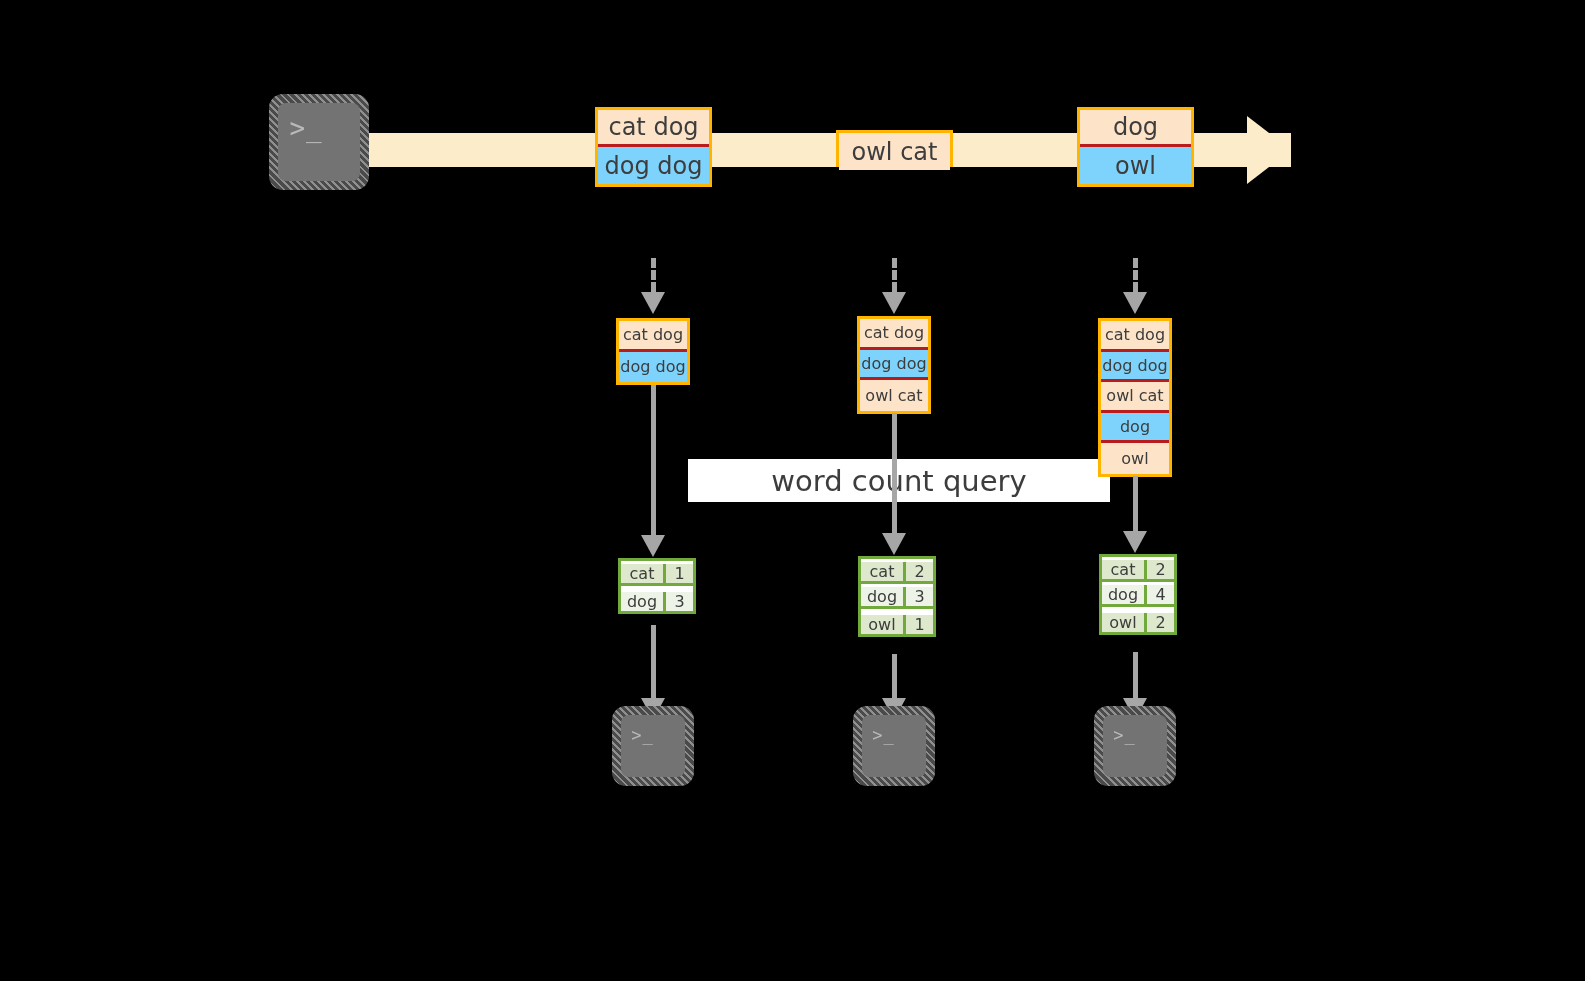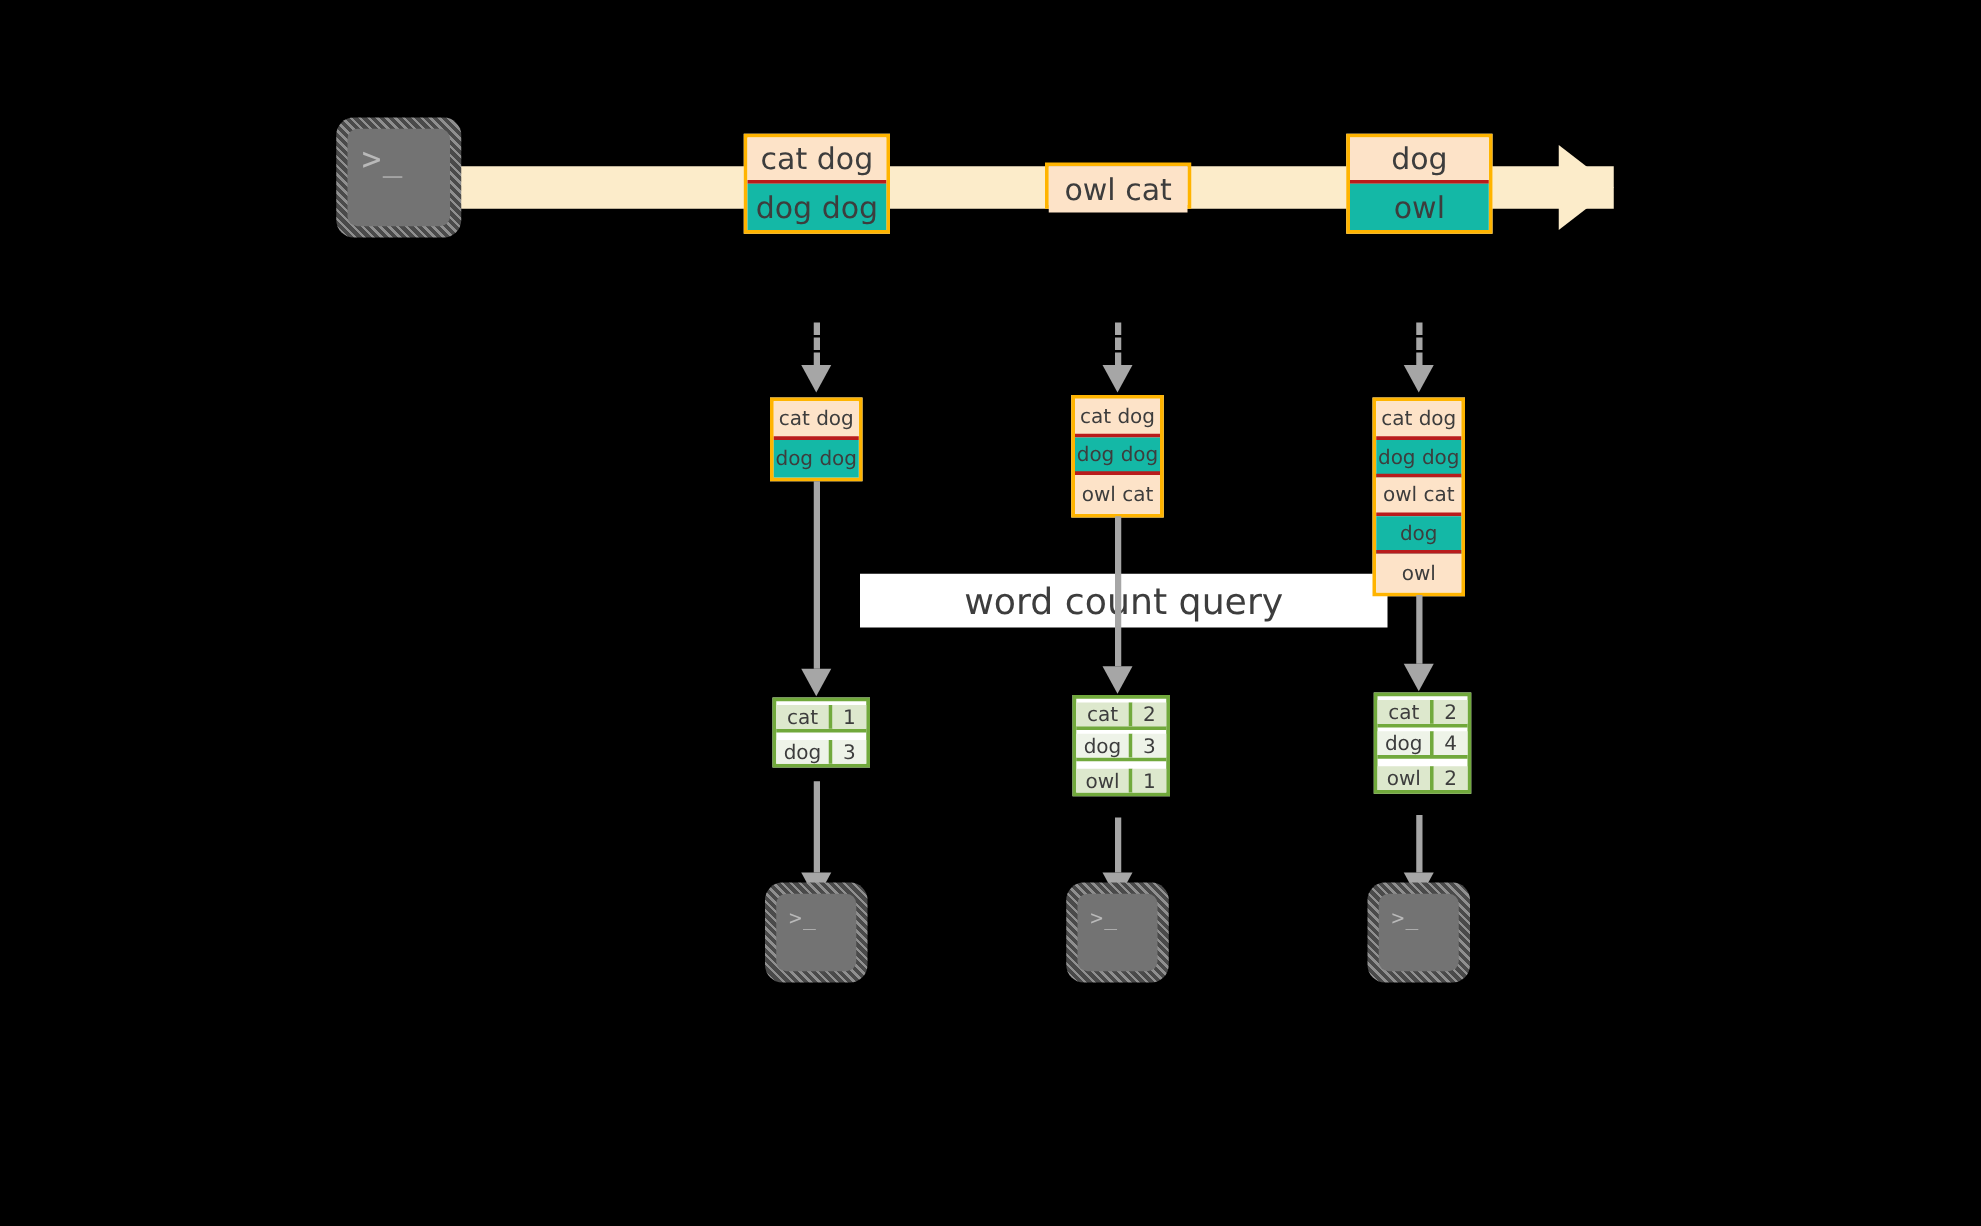--- a/index.html
+++ b/index.html
@@ -82,21 +82,21 @@
     border-bottom: 3px solid #b91c1c;
     color: #3d3d3d;
     text-align: center;
     white-space: nowrap;
     display: flex;
     align-items: center;
     justify-content: center;
   }
   .evt:last-child { border-bottom: none; }
   .evt.shadeA { background: #fde3c8; }
-  .evt.shadeB { background: #14b8a6; }
+  .evt.shadeB { background: #7dd3fc; }
 
   .evt-group.top .evt { font-size: 24px; height: 37px; }
   .evt-group.mid .evt { font-size: 16px; height: 30.5px; }
 
   
   .tbl {
     position: absolute;
     border: 3px solid #71a93c;
     background: #fff;
     display: flex;

